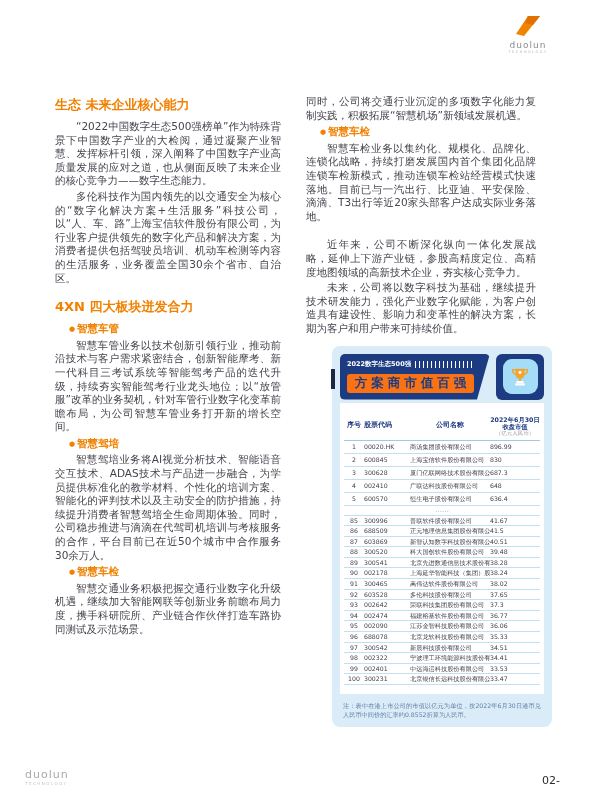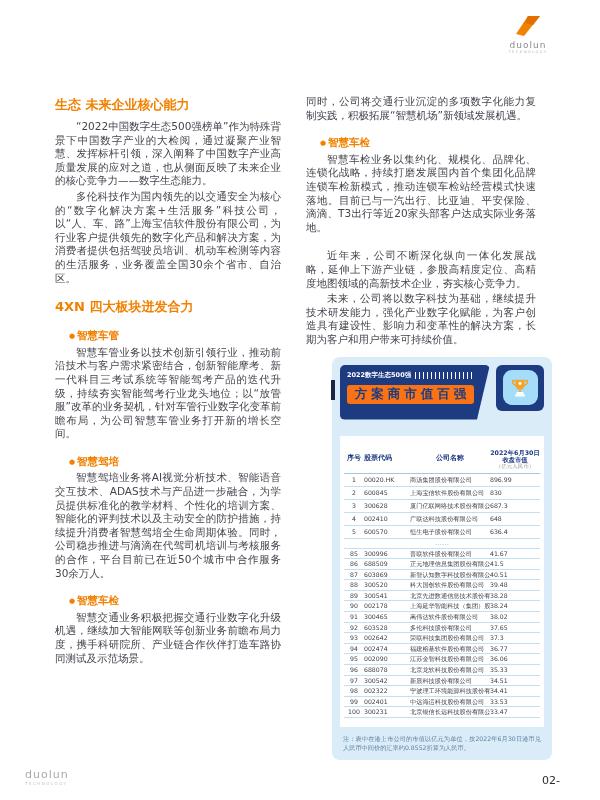--- a/index.html
+++ b/index.html
@@ -18,30 +18,30 @@
 
   
   .col { position:absolute; top:95px; font-size:10.5px; line-height:13.6px; color:#44444e; text-align:justify; }
   .col-left  { left:55px;  width:242px; }
   .col-right { left:306px; width:246px; }
 
   .sec-title { color:#f18101; font-size:13px; font-weight:bold; line-height:16px; margin:2px 0 7px 0; }
   .sec-title.mt { margin-top:14px; }
   .body-p { text-indent:2em; margin:0 16px 2px 0; }
   .body-p.no-indent { text-indent:0; }
-  .bullet-head { color:#f18101; font-weight:bold; font-size:10.5px; margin:14px 0 2px 14px; }
+  .bullet-head { color:#f18101; font-weight:bold; font-size:10.5px; margin:3px 0 2px 14px; }
   .bullet-head .dot { font-size:7px; vertical-align:1px; margin-right:2px; }
   .gap-block { height:13px; }
 
   
   .tcard {
     margin:10px 0 0 26px; width:220px; background:#d9ecf8;
     border-radius:8px; padding:8px 8px 6px 8px;
   }
-  .banner { position:relative; height:55px; margin-bottom:16px; }
+  .banner { position:relative; height:46px; margin-bottom:3px; }
   .banner-left {
     position:absolute; left:0; top:0; bottom:0; right:54px;
     background:#1d3b80; border-radius:5px;
     clip-path:polygon(0 0, 100% 0, calc(100% - 13px) 100%, 0 100%);
   }
   .banner-notch { position:absolute; left:-9px; top:15px; width:4px; height:20px; background:#1c2746; }
   .banner-content { position:absolute; left:0; top:0; right:54px; padding:4px 16px 0 7px; }
   .badge-row { display:flex; align-items:center; gap:4px; margin-bottom:3px; }
   .badge-text { color:#ffffff; font-size:6.5px; font-weight:bold; white-space:nowrap; }
   .barcode { flex:1; height:7px; background:repeating-linear-gradient(90deg,#ffffff 0 1.5px,transparent 1.5px 4px); }

